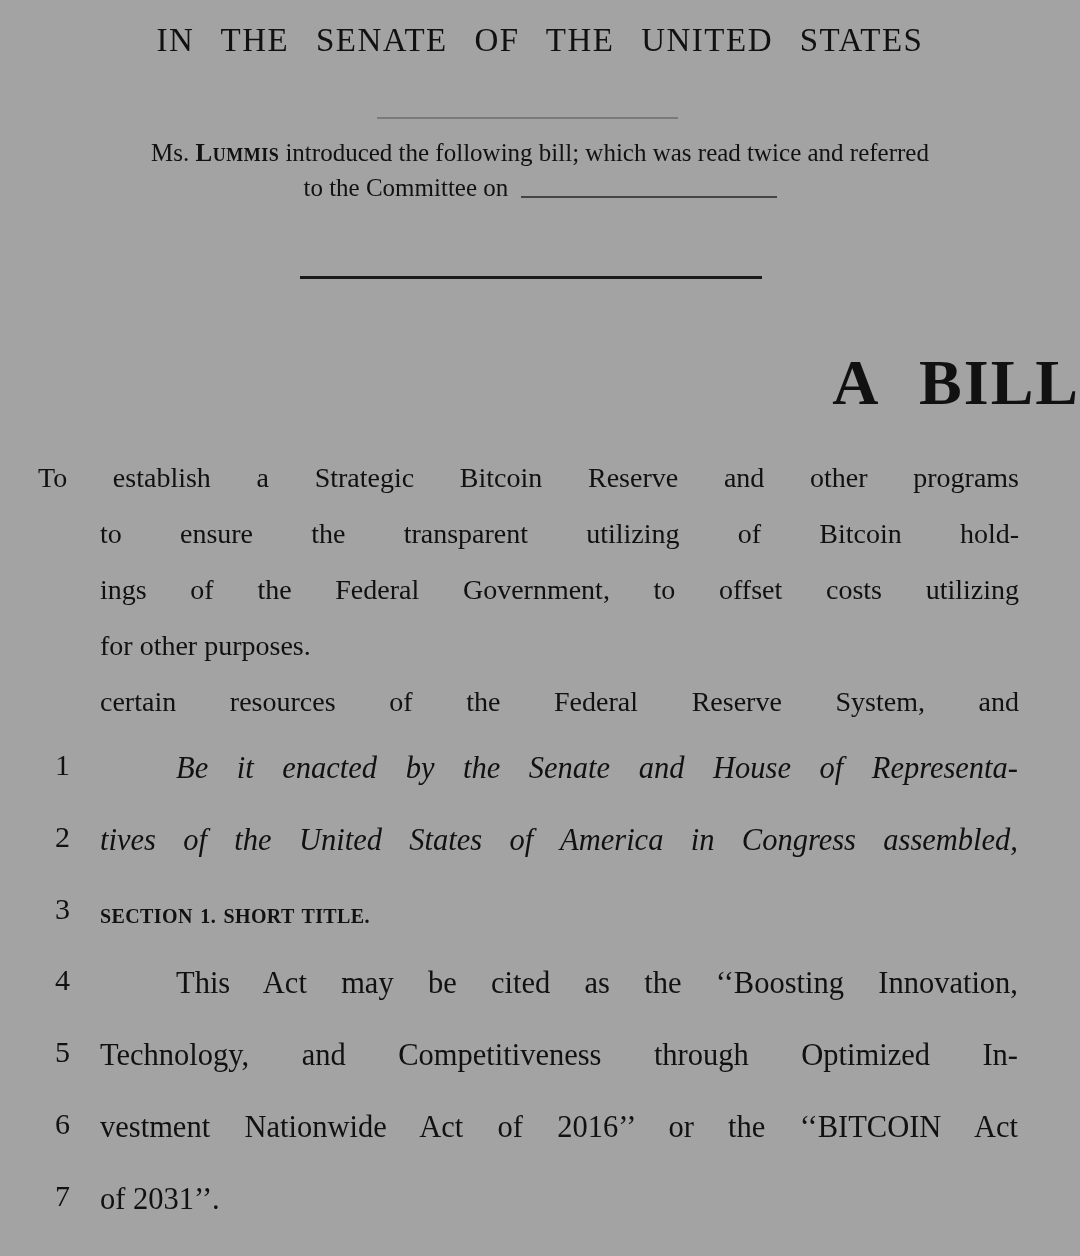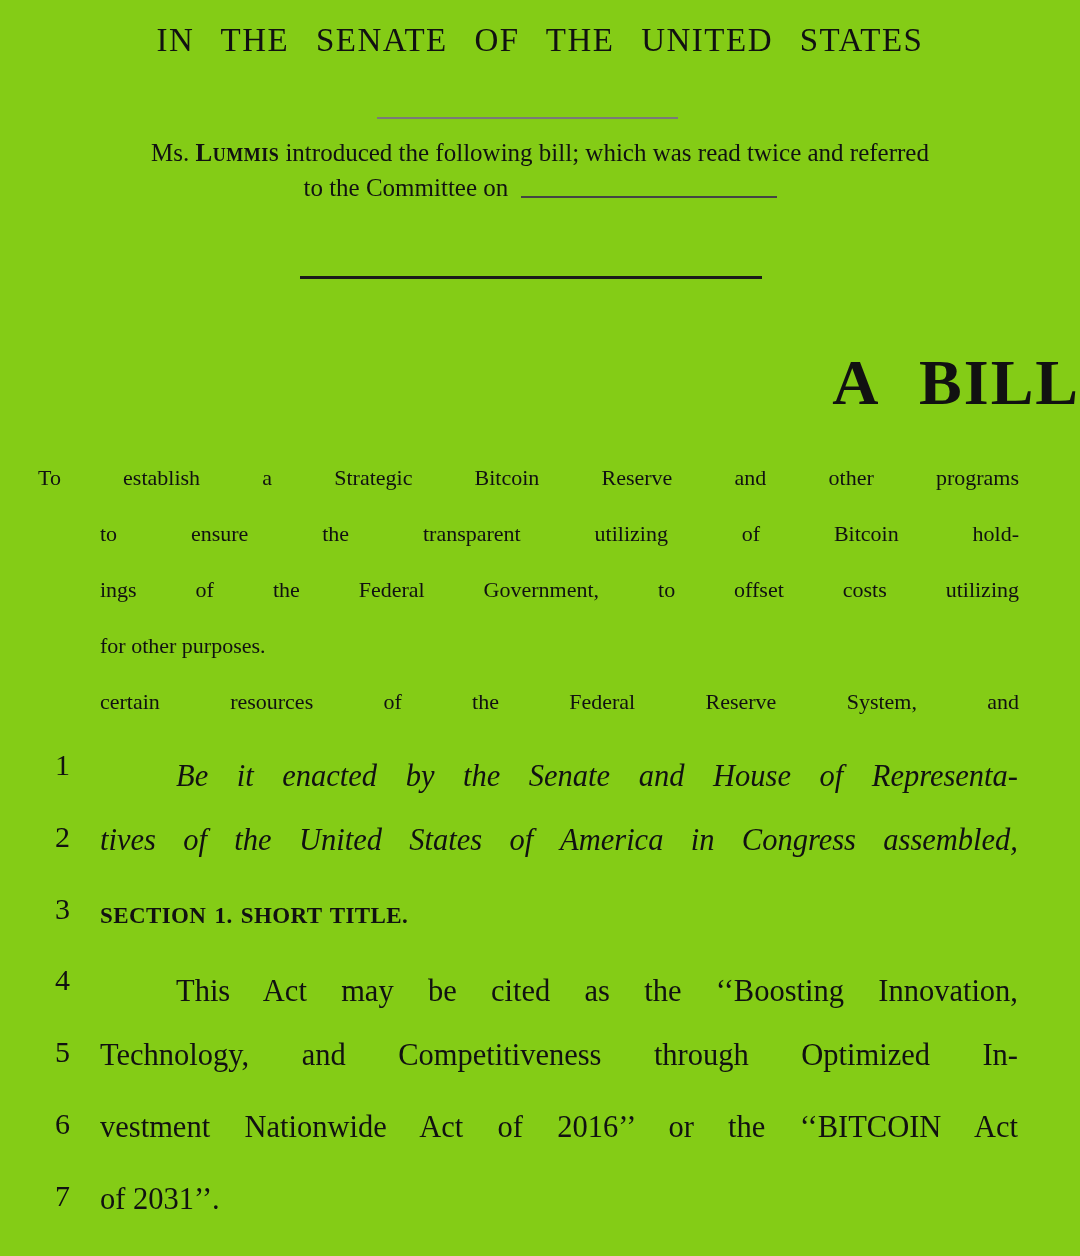--- a/index.html
+++ b/index.html
@@ -1,20 +1,20 @@
 <!DOCTYPE html>
 <html><head>
 <meta charset="utf-8">
 <style>
   html, body { margin: 0; padding: 0; background: #ffffff; }
   .page {
     position: relative;
     width: 1080px;
     height: 1256px;
-    background: #84cc16;
+    background: #a3a3a3;
     color: #111111;
     font-family: "Liberation Serif", "DejaVu Serif", serif;
     overflow: hidden;
   }
 
   
   .header-title {
     position: absolute;
     top: 22px; left: 0; width: 100%;
     text-align: center;
@@ -66,44 +66,44 @@
     font-size: 64px;
     font-weight: bold;
     letter-spacing: 2px;
     word-spacing: 24px;
   }
 
   
   .preamble {
     position: absolute;
     top: 450px; left: 38px; width: 981px;
-    font-size: 22px;
+    font-size: 28px;
   }
   .pline { line-height: 56px; height: 56px; white-space: nowrap; }
   .pline.cont { padding-left: 62px; }
   .just { text-align: justify; text-align-last: justify; white-space: normal; }
 
   
   .brow { position: absolute; left: 0; width: 100%; }
   .lnum {
     position: absolute;
     left: 55px; top: 0;
     font-size: 30px;
   }
   .ltext {
     margin-left: 100px;
     margin-right: 62px;
     font-size: 30.5px;
     line-height: 40px;
   }
   .italic { font-style: italic; }
-  .indent { text-indent: 76px; margin-top: 8px; }
+  .indent { text-indent: 76px; }
   .sec-heading {
     font-weight: bold;
-    font-size: 23px;
+    font-size: 20px;
     letter-spacing: 0.4px;
     padding-top: 4px;
     word-spacing: 2px;
   }
 </style>
 </head>
 <body>
 
 <div class="page">
 

